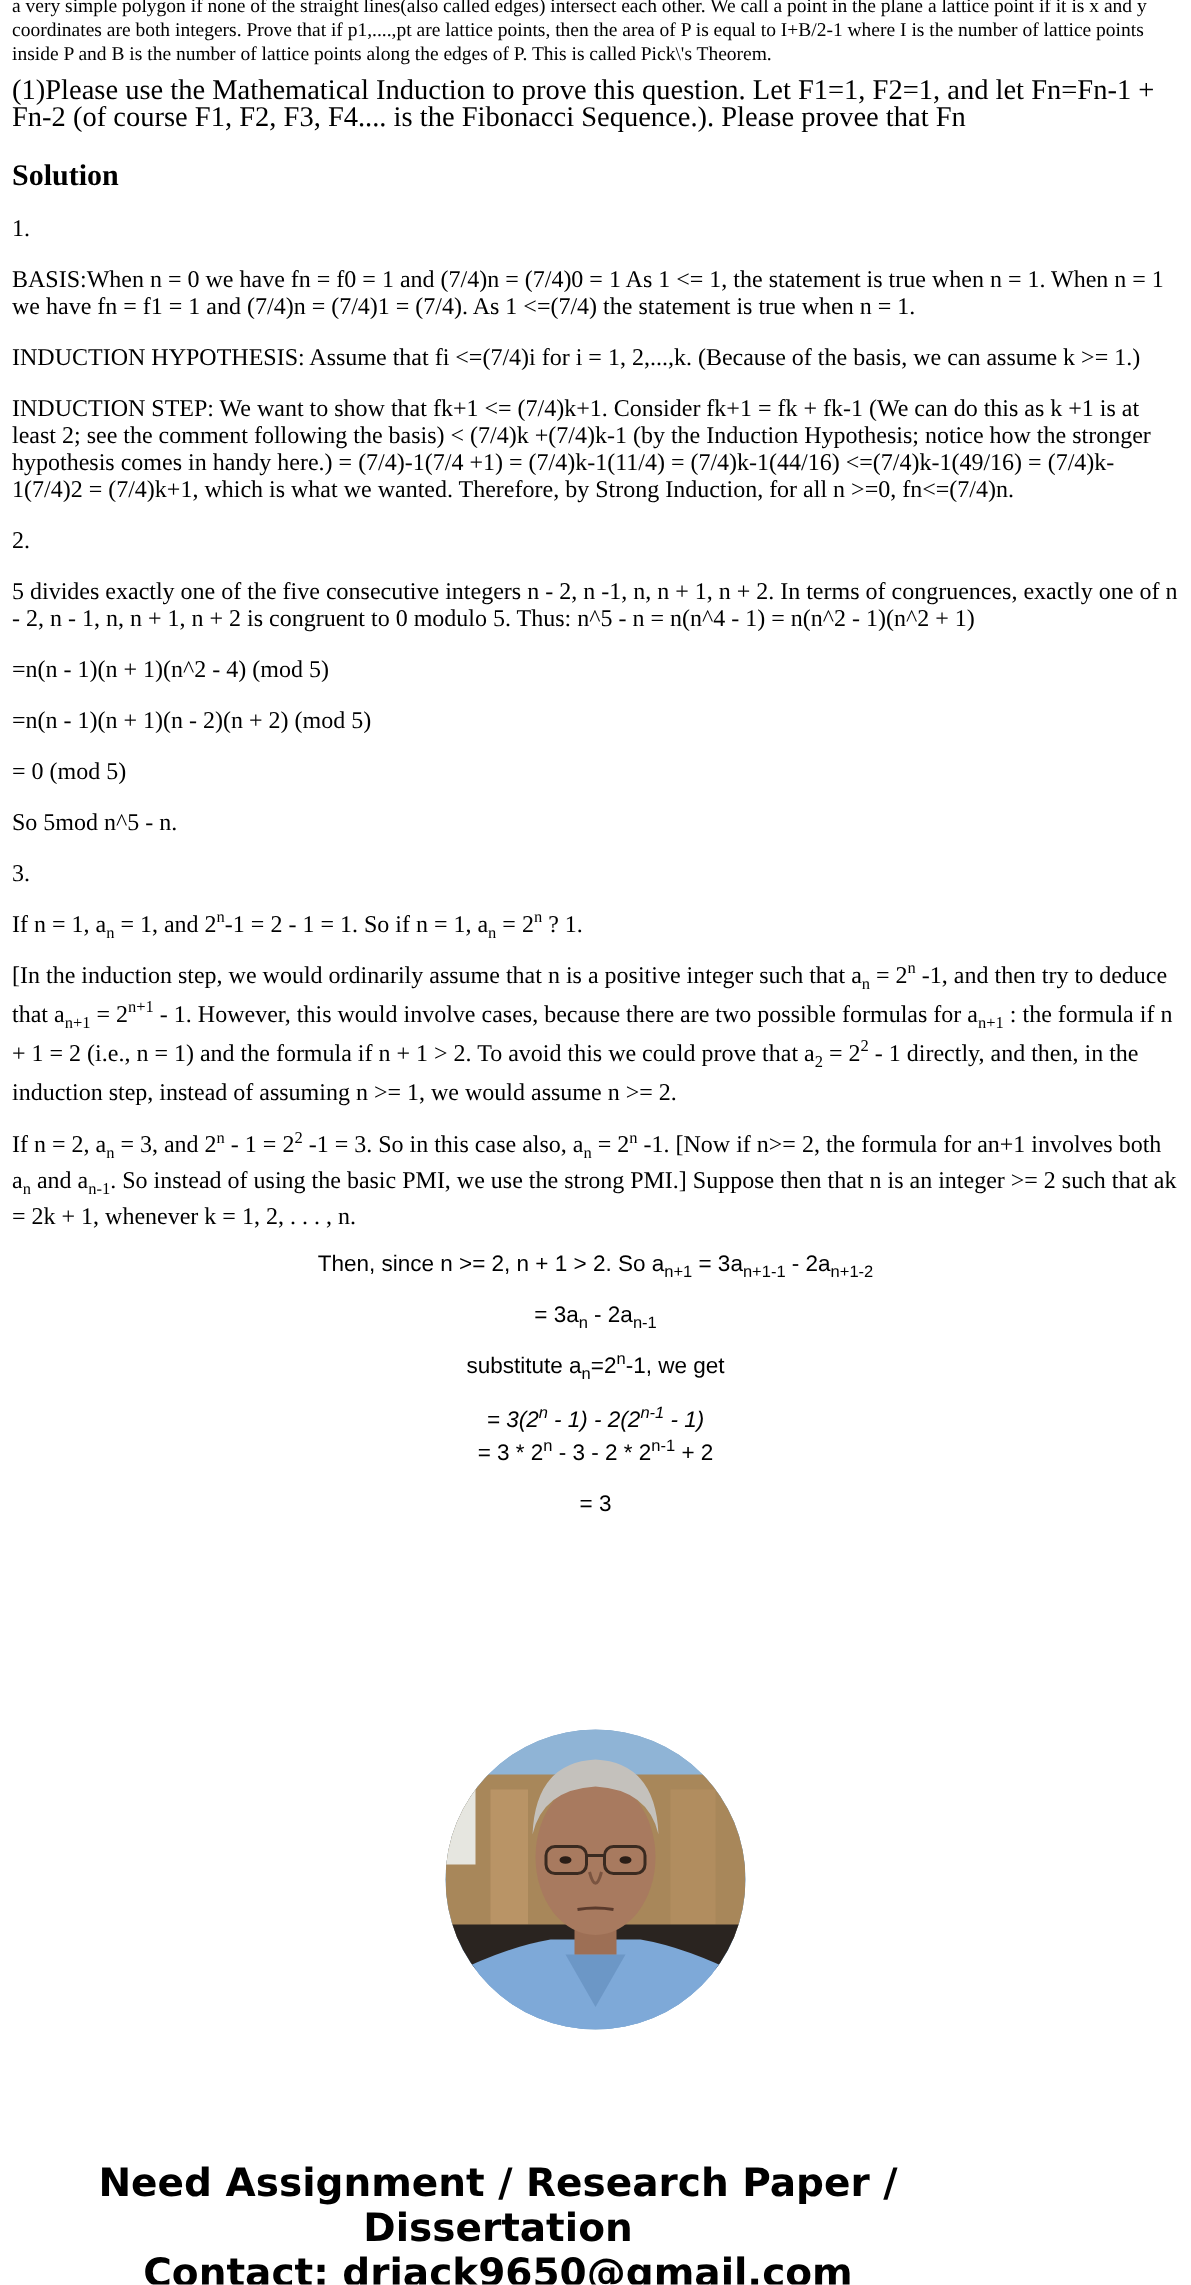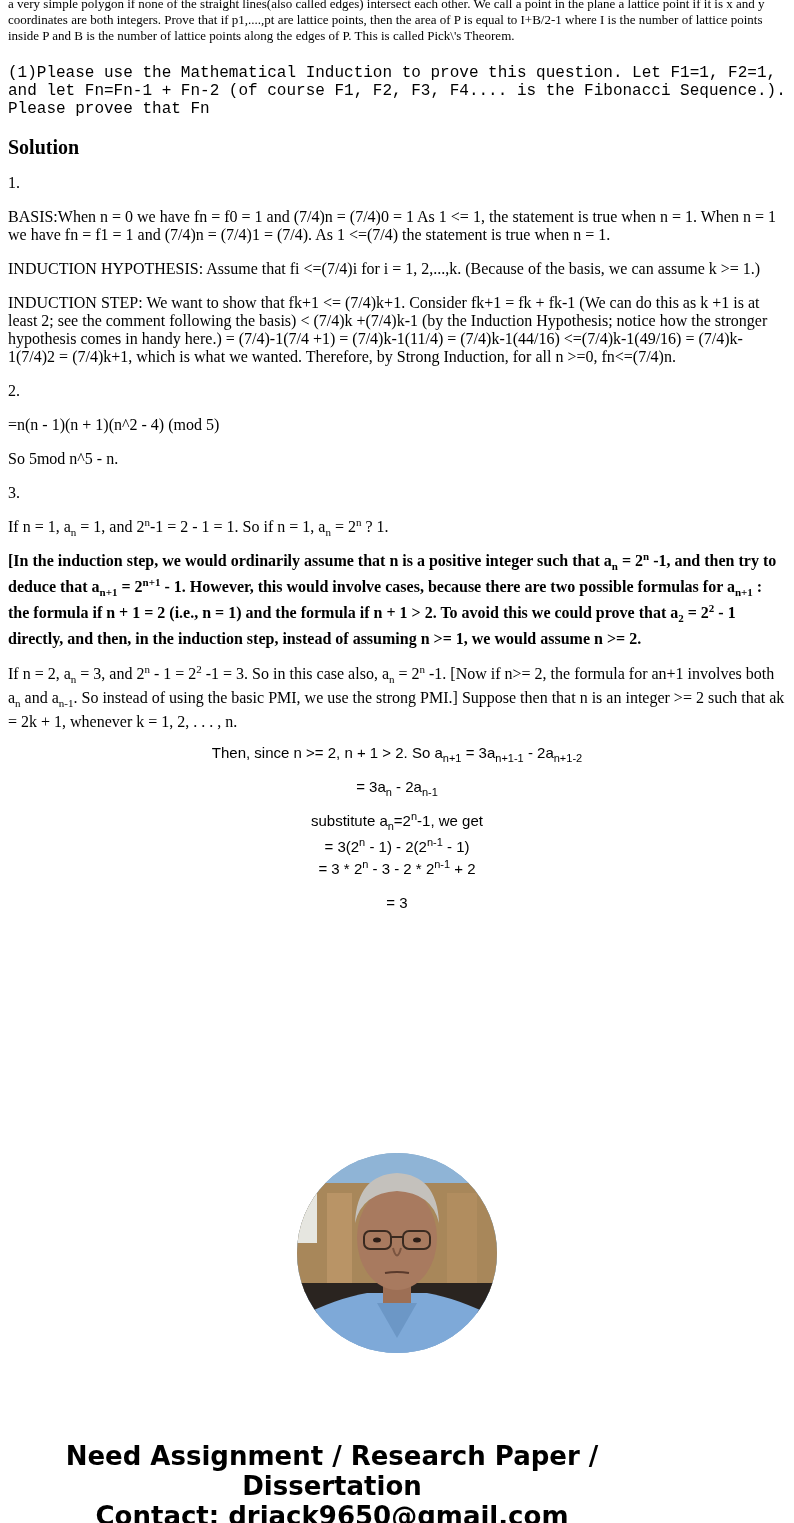--- a/index.html
+++ b/index.html
@@ -11,37 +11,36 @@
     color: #000;
     font-family: "Liberation Serif", "DejaVu Serif", serif;
   }
   .page { padding: 0 8px; }
   .intro {
     font-size: 13px;
     line-height: 16px;
     margin: -4px 0 0 0;
   }
   p.q {
-    font-size: 16px;
+    font-size: 19px;
     line-height: 18px;
-    margin: 20px 0 0 0;
-    font-family: Liberation Mono, monospace;
+    margin: 8px 0 0 0;
   }
   h3.sol {
     font-size: 20px;
     font-weight: bold;
     margin: 18px 0 0 0;
     line-height: 22px;
   }
   p.s {
     font-size: 16px;
     line-height: 18px;
     margin: 16px 0 0 0;
   }
-  p.s.tall { line-height: 26px; margin-top: 12px; font-weight: bold; }
+  p.s.tall { line-height: 26px; margin-top: 12px; }
   p.sans {
     font-family: "Liberation Sans", "DejaVu Sans", sans-serif;
     font-size: 15px;
     line-height: 18px;
     margin: 16px 0 0 0;
     text-align: center;
   }
   sub, sup { font-size: 11px; line-height: 0; }
   .photo-wrap {
     position: absolute;
@@ -75,38 +74,41 @@
   <p class="q">(1)Please use the Mathematical Induction to prove this question. Let F1=1, F2=1, and let Fn=Fn-1 + Fn-2 (of course F1, F2, F3, F4.... is the Fibonacci Sequence.). Please provee that Fn</p>
 
   <h3 class="sol">Solution</h3>
 
   <p class="s">1.</p>
   <p class="s">BASIS:When n = 0 we have fn = f0 = 1 and (7/4)n = (7/4)0 = 1 As 1 &lt;= 1, the statement is true when n = 1. When n = 1 we have fn = f1 = 1 and (7/4)n = (7/4)1 = (7/4). As 1 &lt;=(7/4) the statement is true when n = 1.</p>
   <p class="s">INDUCTION HYPOTHESIS: Assume that fi &lt;=(7/4)i for i = 1, 2,...,k. (Because of the basis, we can assume k &gt;= 1.)</p>
   <p class="s">INDUCTION STEP: We want to show that fk+1 &lt;= (7/4)k+1. Consider fk+1 = fk + fk-1 (We can do this as k +1 is at least 2; see the comment following the basis) &lt; (7/4)k +(7/4)k-1 (by the Induction Hypothesis; notice how the stronger hypothesis comes in handy here.) = (7/4)-1(7/4 +1) = (7/4)k-1(11/4) = (7/4)k-1(44/16) &lt;=(7/4)k-1(49/16) = (7/4)k-1(7/4)2 = (7/4)k+1, which is what we wanted. Therefore, by Strong Induction, for all n &gt;=0, fn&lt;=(7/4)n.</p>
 
   <p class="s">2.</p>
+  <p class="s">5 divides exactly one of the five consecutive integers n - 2, n -1, n, n + 1, n + 2. In terms of congruences, exactly one of n - 2, n - 1, n, n + 1, n + 2 is congruent to 0 modulo 5. Thus: n^5 - n = n(n^4 - 1) = n(n^2 - 1)(n^2 + 1)</p>
   <p class="s">=n(n - 1)(n + 1)(n^2 - 4) (mod 5)</p>
+  <p class="s">=n(n - 1)(n + 1)(n - 2)(n + 2) (mod 5)</p>
+  <p class="s">= 0 (mod 5)</p>
   <p class="s">So 5mod n^5 - n.</p>
 
   <p class="s">3.</p>
 
   <p class="s"><span>If n = 1, a</span><sub>n</sub><span> = 1, and 2</span><sup>n</sup><span>-1 = 2 - 1 = 1. So if n = 1, a</span><sub>n</sub><span> = 2</span><sup>n</sup><span> ? 1.</span></p>
 
   <p class="s tall"><span>[In the induction step, we would ordinarily assume that n is a positive integer such that a</span><sub>n</sub><span> = 2</span><sup>n</sup><span> -1, and then try to deduce that a</span><sub>n+1</sub><span> = 2</span><sup>n+1</sup><span> - 1. However, this would involve cases, because there are two possible formulas for a</span><sub>n+1</sub><span> : the formula if n + 1 = 2 (i.e., n = 1) and the formula if n + 1 &gt; 2. To avoid this we could prove that a</span><sub>2</sub><span> = 2</span><sup>2</sup><span> - 1 directly, and then, in the induction step, instead of assuming n &gt;= 1, we would assume n &gt;= 2.</span></p>
 
   <p class="s" style="line-height:24px; margin-top:10px;"><span>If n = 2, a</span><sub>n</sub><span> = 3, and 2</span><sup>n</sup><span> - 1 = 2</span><sup>2</sup><span> -1 = 3. So in this case also, a</span><sub>n</sub><span> = 2</span><sup>n</sup><span> -1. [Now if n&gt;= 2, the formula for an+1 involves both a</span><sub>n</sub><span> and a</span><sub>n-1</sub><span>. So instead of using the basic PMI, we use the strong PMI.] Suppose then that n is an integer &gt;= 2 such that ak = 2k + 1, whenever k = 1, 2, . . . , n.</span></p>
 
   <p class="sans" style="margin-top:10px;"><span>Then, since n &gt;= 2, n + 1 &gt; 2. So a</span><sub>n+1</sub><span> = 3a</span><sub>n+1-1</sub><span> - 2a</span><sub>n+1-2</sub></p>
 
   <p class="sans"><span>= 3a</span><sub>n</sub><span> - 2a</span><sub>n-1</sub></p>
 
   <p class="sans"><span>substitute a</span><sub>n</sub><span>=2</span><sup>n</sup><span>-1, we get</span></p>
 
-  <p class="sans" style="margin-top:8px;"><span>= 3(2</span><sup>n</sup><span> - 1) - 2(2</span><sup>n-1</sup><span> - 1)</span></p>
+  <p class="sans" style="margin-top:18px;font-style:italic;"><span>= 3(2</span><sup>n</sup><span> - 1) - 2(2</span><sup>n-1</sup><span> - 1)</span></p>
 
   <p class="sans" style="margin-top:4px;"><span>= 3 * 2</span><sup>n</sup><span> - 3 - 2 * 2</span><sup>n-1</sup><span> + 2</span></p>
 
   <p class="sans">= 3</p>
 </div>
 
 <div class="photo-wrap">
   <svg width="200" height="200" viewBox="0 0 200 200">
     <rect x="0" y="0" width="200" height="200" fill="#8fb4d6"></rect>
     <rect x="0" y="30" width="200" height="110" fill="#a8875a"></rect>

